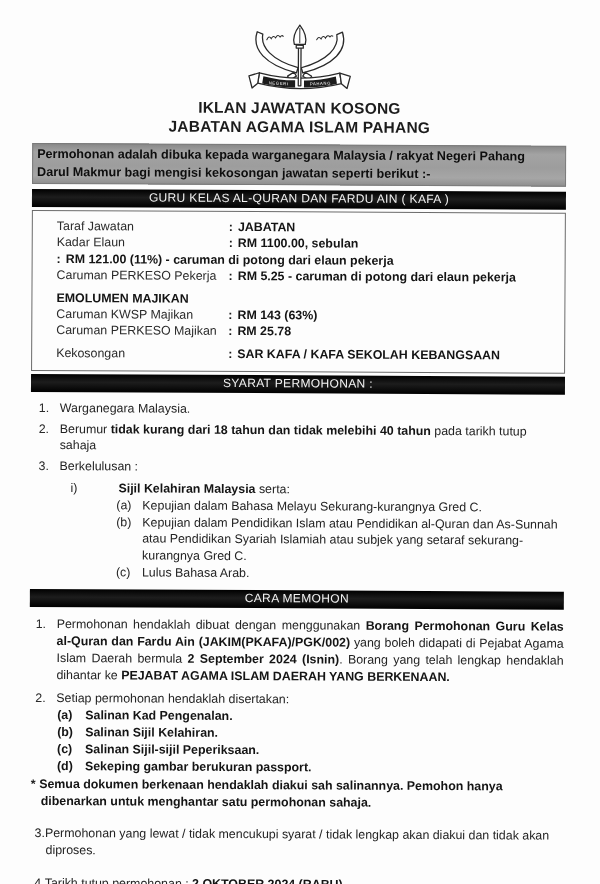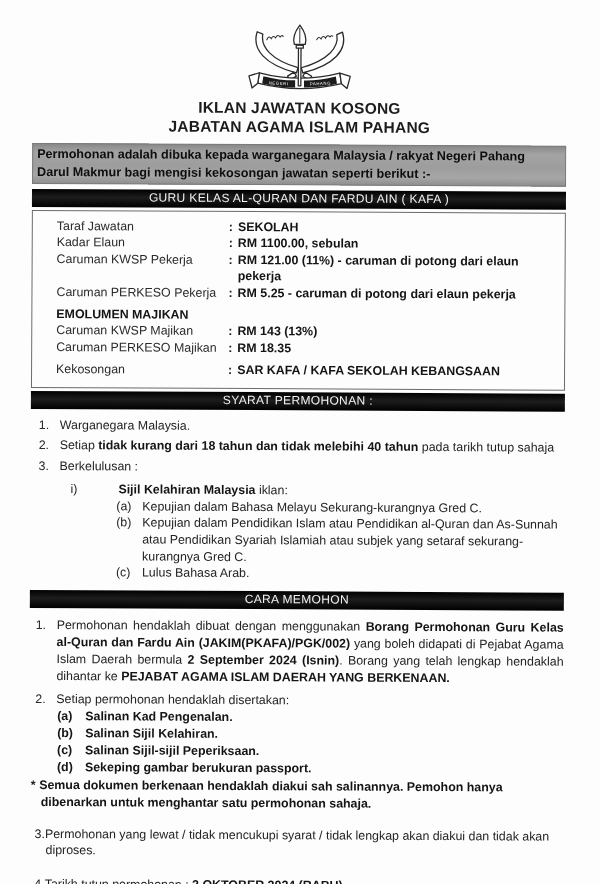--- a/index.html
+++ b/index.html
@@ -121,75 +121,74 @@
     <div class="title" style="margin-top:0;">JABATAN AGAMA ISLAM PAHANG</div>
 
     <div class="intro">Permohonan adalah dibuka kepada warganegara Malaysia / rakyat Negeri Pahang Darul Makmur bagi mengisi kekosongan jawatan seperti berikut :-</div>
 
     <div class="bar bar-position">GURU KELAS AL-QURAN DAN FARDU AIN ( KAFA )</div>
 
     <div class="details-box">
       <div class="drow">
         <span class="dlabel">Taraf Jawatan</span>
         <span class="dsep">:</span>
-        <span class="dval">SEKOLAH</span>
+        <span class="dval">JABATAN</span>
       </div>
       <div class="drow">
         <span class="dlabel">Kadar Elaun</span>
         <span class="dsep">:</span>
         <span class="dval">RM 1100.00, sebulan</span>
       </div>
       <div class="drow">
-        <span class="dlabel">Caruman KWSP Pekerja</span>
         <span class="dsep">:</span>
         <span class="dval">RM 121.00 (11%) - caruman di potong dari elaun pekerja</span>
       </div>
       <div class="drow">
         <span class="dlabel">Caruman PERKESO Pekerja</span>
         <span class="dsep">:</span>
         <span class="dval">RM 5.25 - caruman di potong dari elaun pekerja</span>
       </div>
 
       <div class="emol">EMOLUMEN MAJIKAN</div>
 
       <div class="drow">
         <span class="dlabel">Caruman KWSP Majikan</span>
         <span class="dsep">:</span>
-        <span class="dval">RM 143 (13%)</span>
+        <span class="dval">RM 143 (63%)</span>
       </div>
       <div class="drow">
         <span class="dlabel">Caruman PERKESO Majikan</span>
         <span class="dsep">:</span>
-        <span class="dval">RM 18.35</span>
+        <span class="dval">RM 25.78</span>
       </div>
 
       <div class="drow gap-top">
         <span class="dlabel">Kekosongan</span>
         <span class="dsep">:</span>
         <span class="dval">SAR KAFA / KAFA SEKOLAH KEBANGSAAN</span>
       </div>
     </div>
 
     <div class="bar bar-syarat">SYARAT PERMOHONAN :</div>
 
     <div class="li syarat-1">
       <span class="marker">1.</span>
       <span>Warganegara Malaysia.</span>
     </div>
     <div class="li syarat-2">
       <span class="marker">2.</span>
-      <span><span>Setiap </span><span class="b">tidak kurang dari 18 tahun dan tidak melebihi 40 tahun</span><span> pada tarikh tutup sahaja</span></span>
+      <span><span>Berumur </span><span class="b">tidak kurang dari 18 tahun dan tidak melebihi 40 tahun</span><span> pada tarikh tutup sahaja</span></span>
     </div>
     <div class="li syarat-3">
       <span class="marker">3.</span>
       <span>Berkelulusan :</span>
     </div>
     <div class="sub-i">
       <span class="marker">i)</span>
-      <span><span class="b">Sijil Kelahiran Malaysia</span><span> iklan:</span></span>
+      <span><span class="b">Sijil Kelahiran Malaysia</span><span> serta:</span></span>
     </div>
     <div class="sub-abc">
       <span class="marker">(a)</span>
       <span>Kepujian dalam Bahasa Melayu Sekurang-kurangnya Gred C.</span>
     </div>
     <div class="sub-abc">
       <span class="marker">(b)</span>
       <span>Kepujian dalam Pendidikan Islam atau Pendidikan al-Quran dan As-Sunnah atau Pendidikan Syariah Islamiah atau subjek yang setaraf sekurang-kurangnya Gred C.</span>
     </div>
     <div class="sub-abc">

